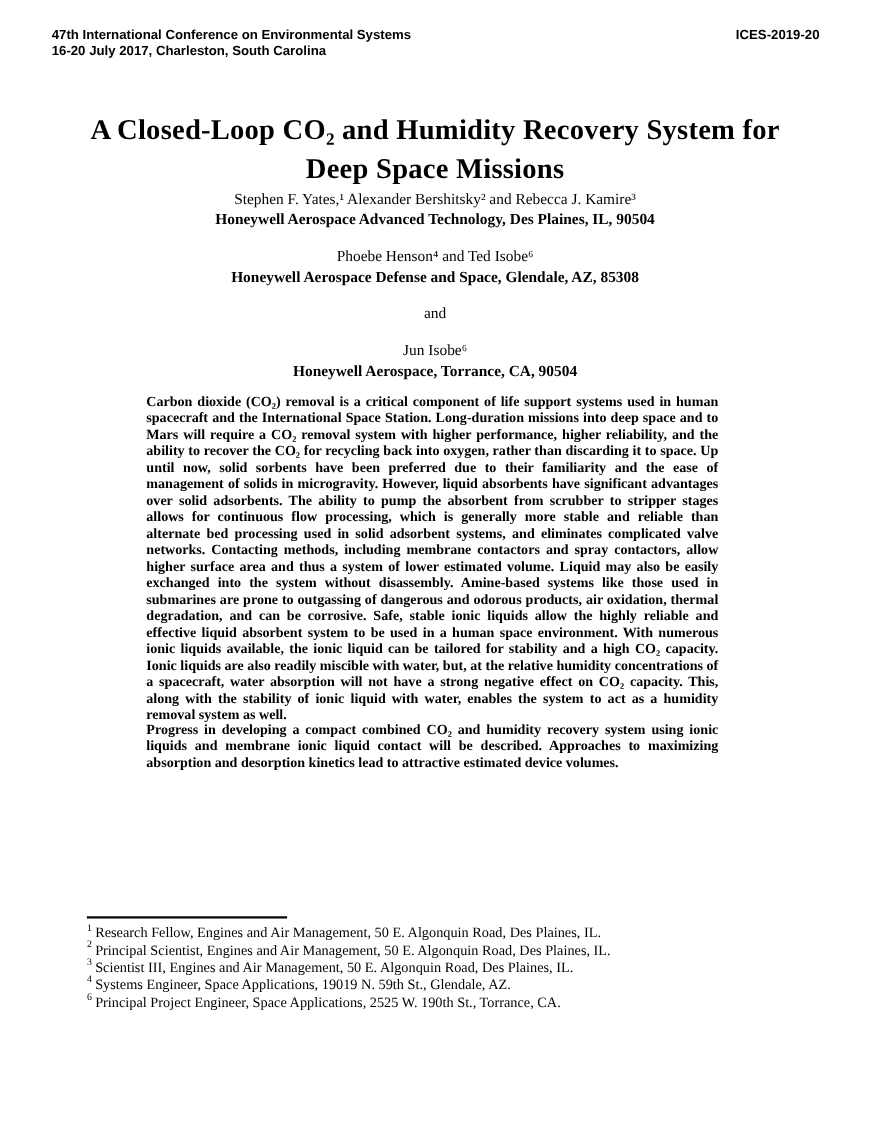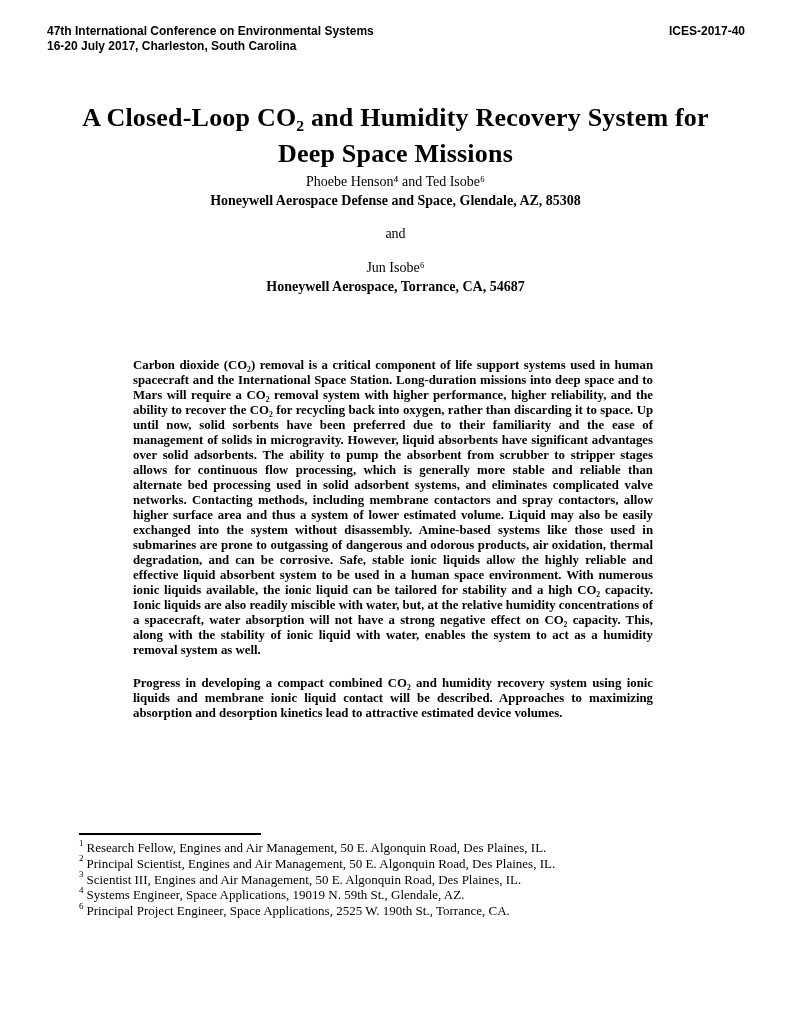--- a/index.html
+++ b/index.html
@@ -55,21 +55,21 @@
   .abstract {
     position: absolute;
     top: 358px; left: 133px; width: 520px;
     font-weight: bold;
     font-size: 12.8px;
     line-height: 15px;
     text-align: justify;
   }
   .closing {
     position: absolute;
-    top: 676px; left: 133px; width: 520px;
+    top: 656px; left: 133px; width: 520px;
     font-weight: bold;
     font-size: 12.8px;
     line-height: 15px;
     text-align: justify;
   }
 
   
   .footnote-area {
     position: absolute;
     top: 833px; left: 79px; right: 60px;
@@ -93,37 +93,41 @@
 </head>
 <body>
 
 <div class="page">
 
   <div class="conf-header">
     <div class="conf-left">
       <div>47th International Conference on Environmental Systems</div>
       <div>16-20 July 2017, Charleston, South Carolina</div>
     </div>
-    <div class="paper-number">ICES-2017-40</div>
+    <div class="paper-number">ICES-2019-20</div>
   </div>
 
   <div class="title">
     <div>A Closed-Loop CO₂ and Humidity Recovery System for</div>
     <div>Deep Space Missions</div>
   </div>
 
   <div class="authors">
     <div class="author-block">
+      <div class="author-names">Stephen F. Yates,¹ Alexander Bershitsky² and Rebecca J. Kamire³</div>
+      <div class="author-affiliation">Honeywell Aerospace Advanced Technology, Des Plaines, IL, 90504</div>
+    </div>
+    <div class="author-block">
       <div class="author-names">Phoebe Henson⁴ and Ted Isobe⁶</div>
       <div class="author-affiliation">Honeywell Aerospace Defense and Space, Glendale, AZ, 85308</div>
     </div>
     <div class="author-connector">and</div>
     <div class="author-block">
       <div class="author-names">Jun Isobe⁶</div>
-      <div class="author-affiliation">Honeywell Aerospace, Torrance, CA, 54687</div>
+      <div class="author-affiliation">Honeywell Aerospace, Torrance, CA, 90504</div>
     </div>
   </div>
 
   <div class="abstract">Carbon dioxide (CO₂) removal is a critical component of life support systems used in human spacecraft and the International Space Station. Long-duration missions into deep space and to Mars will require a CO₂ removal system with higher performance, higher reliability, and the ability to recover the CO₂ for recycling back into oxygen, rather than discarding it to space. Up until now, solid sorbents have been preferred due to their familiarity and the ease of management of solids in microgravity. However, liquid absorbents have significant advantages over solid adsorbents. The ability to pump the absorbent from scrubber to stripper stages allows for continuous flow processing, which is generally more stable and reliable than alternate bed processing used in solid adsorbent systems, and eliminates complicated valve networks. Contacting methods, including membrane contactors and spray contactors, allow higher surface area and thus a system of lower estimated volume. Liquid may also be easily exchanged into the system without disassembly. Amine-based systems like those used in submarines are prone to outgassing of dangerous and odorous products, air oxidation, thermal degradation, and can be corrosive. Safe, stable ionic liquids allow the highly reliable and effective liquid absorbent system to be used in a human space environment. With numerous ionic liquids available, the ionic liquid can be tailored for stability and a high CO₂ capacity. Ionic liquids are also readily miscible with water, but, at the relative humidity concentrations of a spacecraft, water absorption will not have a strong negative effect on CO₂ capacity. This, along with the stability of ionic liquid with water, enables the system to act as a humidity removal system as well.</div>
 
   <div class="closing">Progress in developing a compact combined CO₂ and humidity recovery system using ionic liquids and membrane ionic liquid contact will be described. Approaches to maximizing absorption and desorption kinetics lead to attractive estimated device volumes.</div>
 
   <div class="footnote-area">
     <div class="footnote-rule"></div>
     <div class="footnote"><sup>1</sup><span>Research Fellow, Engines and Air Management, 50 E. Algonquin Road, Des Plaines, IL.</span></div>

